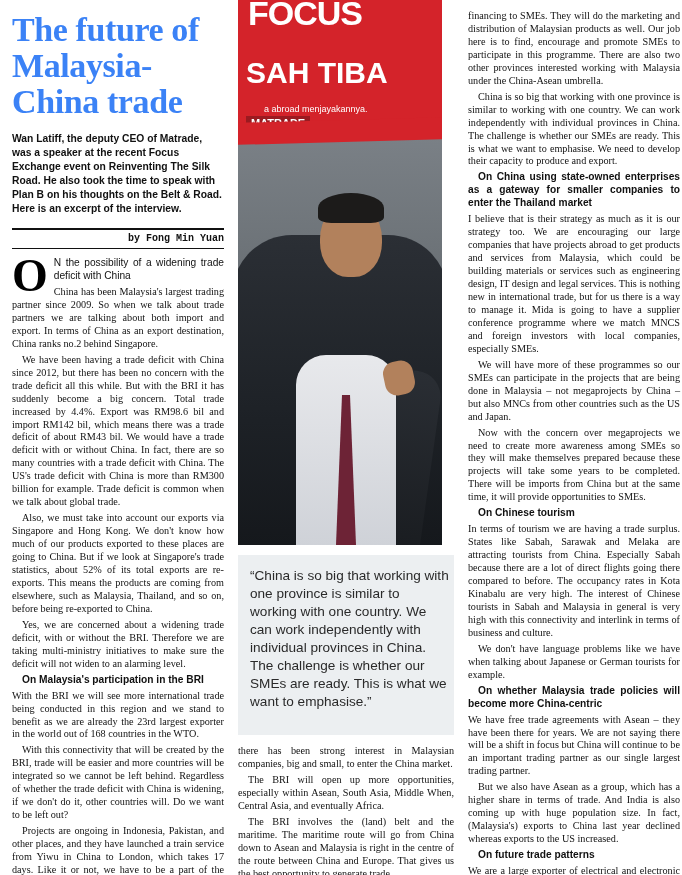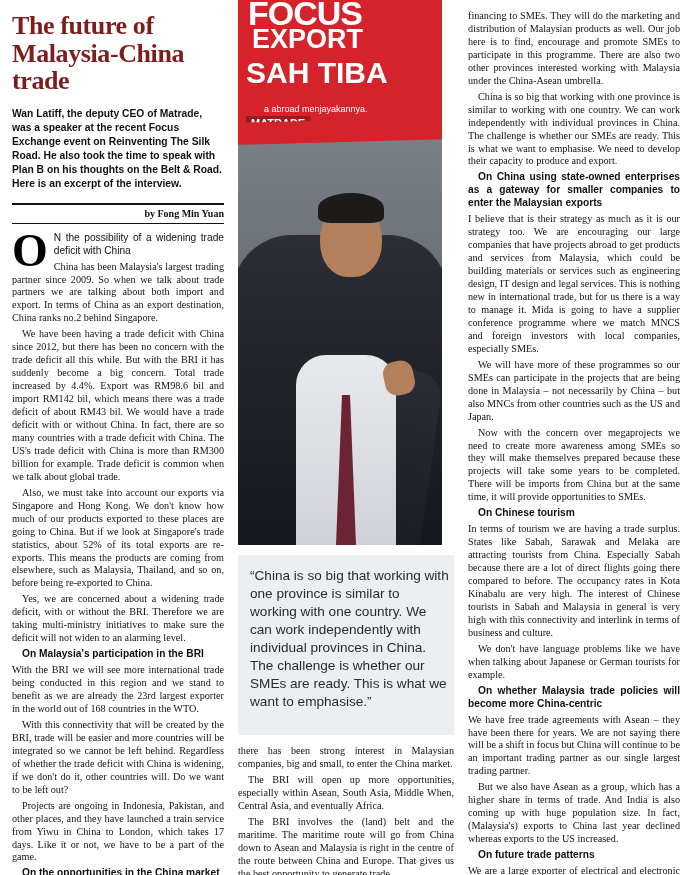--- a/index.html
+++ b/index.html
@@ -27,41 +27,41 @@
     width: 212px;
     flex: 0 0 212px;
     position: relative;
   }
   .col-mid { width: 216px; flex: 0 0 216px; }
 
   
   .headline {
     font-family: "Liberation Serif", serif;
     font-weight: bold;
-    font-size: 26px;
+    font-size: 34px;
     line-height: 1.06;
     letter-spacing: -0.4px;
     margin: 2px 0 12px 0;
-    color: #7f1d1d;
+    color: #3b82f6;
   }
   .standfirst {
     font-family: "Liberation Sans", sans-serif;
     font-size: 10.3px;
     line-height: 1.36;
     font-weight: bold;
     color: #111;
     margin-bottom: 12px;
   }
 
   .byline-bar {
     border-top: 2px solid #111;
     border-bottom: 1px solid #111;
     padding: 3px 0 4px 0;
     text-align: right;
-    font-family: Liberation Serif, serif;
+    font-family: Liberation Mono, monospace;
     font-weight: bold;
     font-size: 10px;
     margin-bottom: 8px;
   }
 
   
   .body p {
     margin: 0 0 3px 0;
     font-size: 10.2px;
     line-height: 1.27;
@@ -251,21 +251,20 @@
         <div class="sky"></div>
         <div class="fig-body"></div>
         <div class="fig-arm"></div>
         <div class="fig-shirt"></div>
         <div class="fig-tie"></div>
         <div class="fig-head"></div>
         <div class="fig-hair"></div>
         <div class="fig-hand"></div>
         <div class="banner">
           <div class="banner-t1">FOCUS</div>
-          <div class="banner-t2">EXPORT</div>
           <div class="banner-t3">SAH TIBA</div>
           <div class="banner-sub">a abroad menjayakannya.</div>
           <div class="banner-logo">MATRADE</div>
         </div>
       </div>
 
       <div class="pullquote">“China is so big that working with one province is similar to working with one country. We can work independently with individual provinces in China. The challenge is whether our SMEs are ready. This is what we want to emphasise.”</div>
 
       <div class="body mid-body">
         <p class="noindent">there has been strong interest in Malaysian companies, big and small, to enter the China market.</p>
@@ -273,23 +272,23 @@
         <p>The BRI involves the (land) belt and the maritime. The maritime route will go from China down to Asean and Malaysia is right in the centre of the route between China and Europe. That gives us the best opportunity to generate trade.</p>
 
       </div>
     </div>
 
     <div class="col">
       <div class="body">
         <p class="noindent">financing to SMEs. They will do the marketing and distribution of Malaysian products as well. Our job here is to find, encourage and promote SMEs to participate in this programme. There are also two other provinces interested working with Malaysia under the China-Asean umbrella.</p>
         <p>China is so big that working with one province is similar to working with one country. We can work independently with individual provinces in China. The challenge is whether our SMEs are ready. This is what we want to emphasise. We need to develop their capacity to produce and export.</p>
 
-        <p class="subhead">On China using state-owned enterprises as a gateway for smaller companies to enter the Malaysian exports</p>
+        <p class="subhead">On China using state-owned enterprises as a gateway for smaller companies to enter the Thailand market</p>
         <p class="noindent">I believe that is their strategy as much as it is our strategy too. We are encouraging our large companies that have projects abroad to get products and services from Malaysia, which could be building materials or services such as engineering design, IT design and legal services. This is nothing new in international trade, but for us there is a way to manage it. Mida is going to have a supplier conference programme where we match MNCS and foreign investors with local companies, especially SMEs.</p>
-        <p>We will have more of these programmes so our SMEs can participate in the projects that are being done in Malaysia – not necessarily by China – but also MNCs from other countries such as the US and Japan.</p>
+        <p>We will have more of these programmes so our SMEs can participate in the projects that are being done in Malaysia – not megaprojects by China – but also MNCs from other countries such as the US and Japan.</p>
         <p>Now with the concern over megaprojects we need to create more awareness among SMEs so they will make themselves prepared because these projects will take some years to be completed. There will be imports from China but at the same time, it will provide opportunities to SMEs.</p>
 
         <p class="subhead">On Chinese tourism</p>
         <p class="noindent">In terms of tourism we are having a trade surplus. States like Sabah, Sarawak and Melaka are attracting tourists from China. Especially Sabah because there are a lot of direct flights going there compared to before. The occupancy rates in Kota Kinabalu are very high. The interest of Chinese tourists in Sabah and Malaysia in general is very high with this connectivity and interlink in terms of business and culture.</p>
         <p>We don't have language problems like we have when talking about Japanese or German tourists for example.</p>
 
         <p class="subhead">On whether Malaysia trade policies will become more China-centric</p>
         <p class="noindent">We have free trade agreements with Asean – they have been there for years. We are not saying there will be a shift in focus but China will continue to be an important trading partner as our single largest trading partner.</p>
         <p>But we also have Asean as a group, which has a higher share in terms of trade. And India is also coming up with huge population size. In fact, (Malaysia's) exports to China last year declined whereas exports to the US increased.</p>
 

